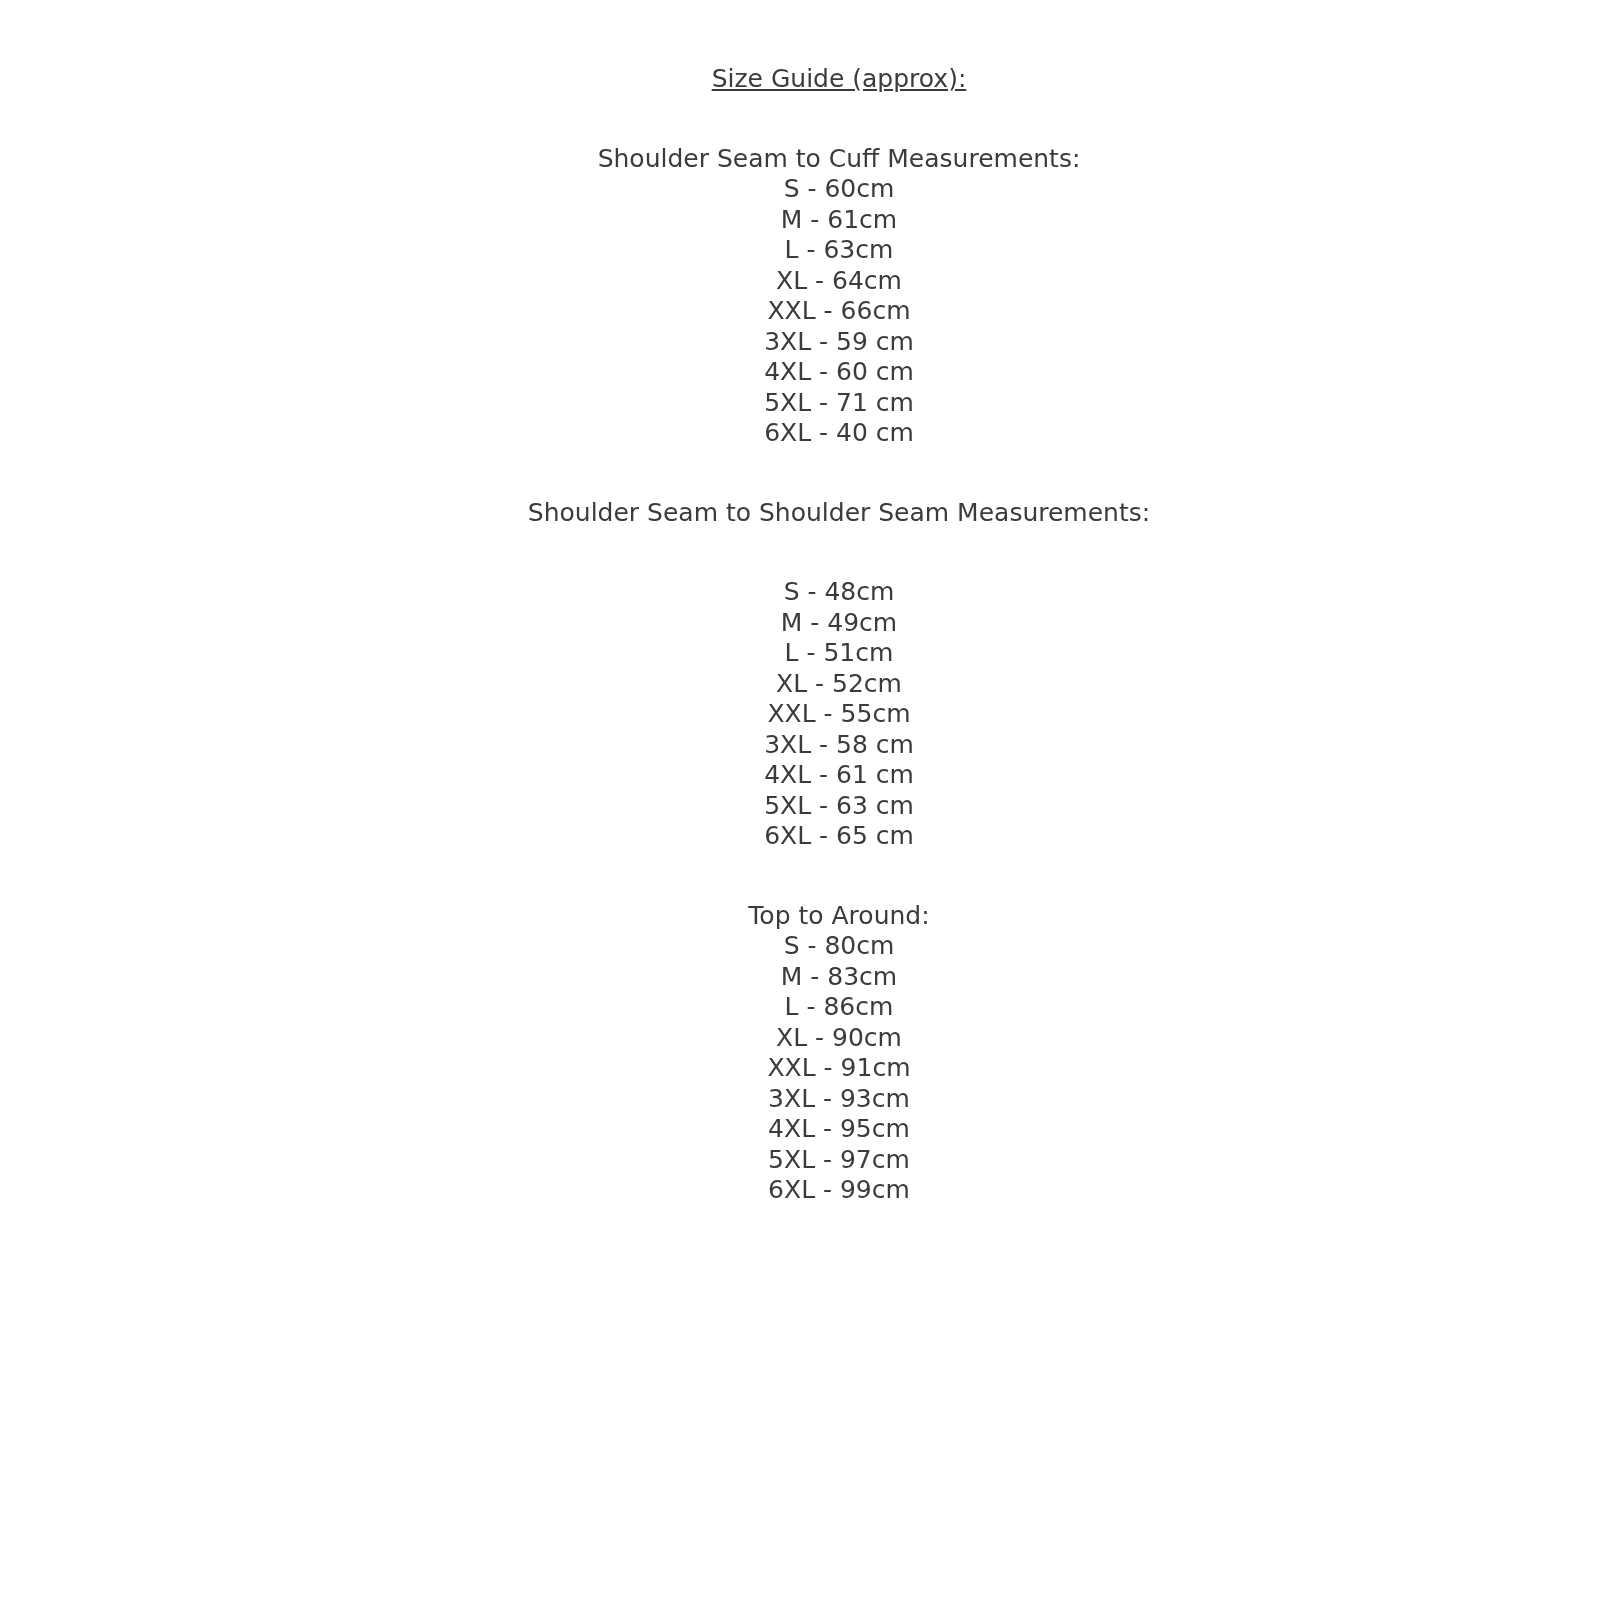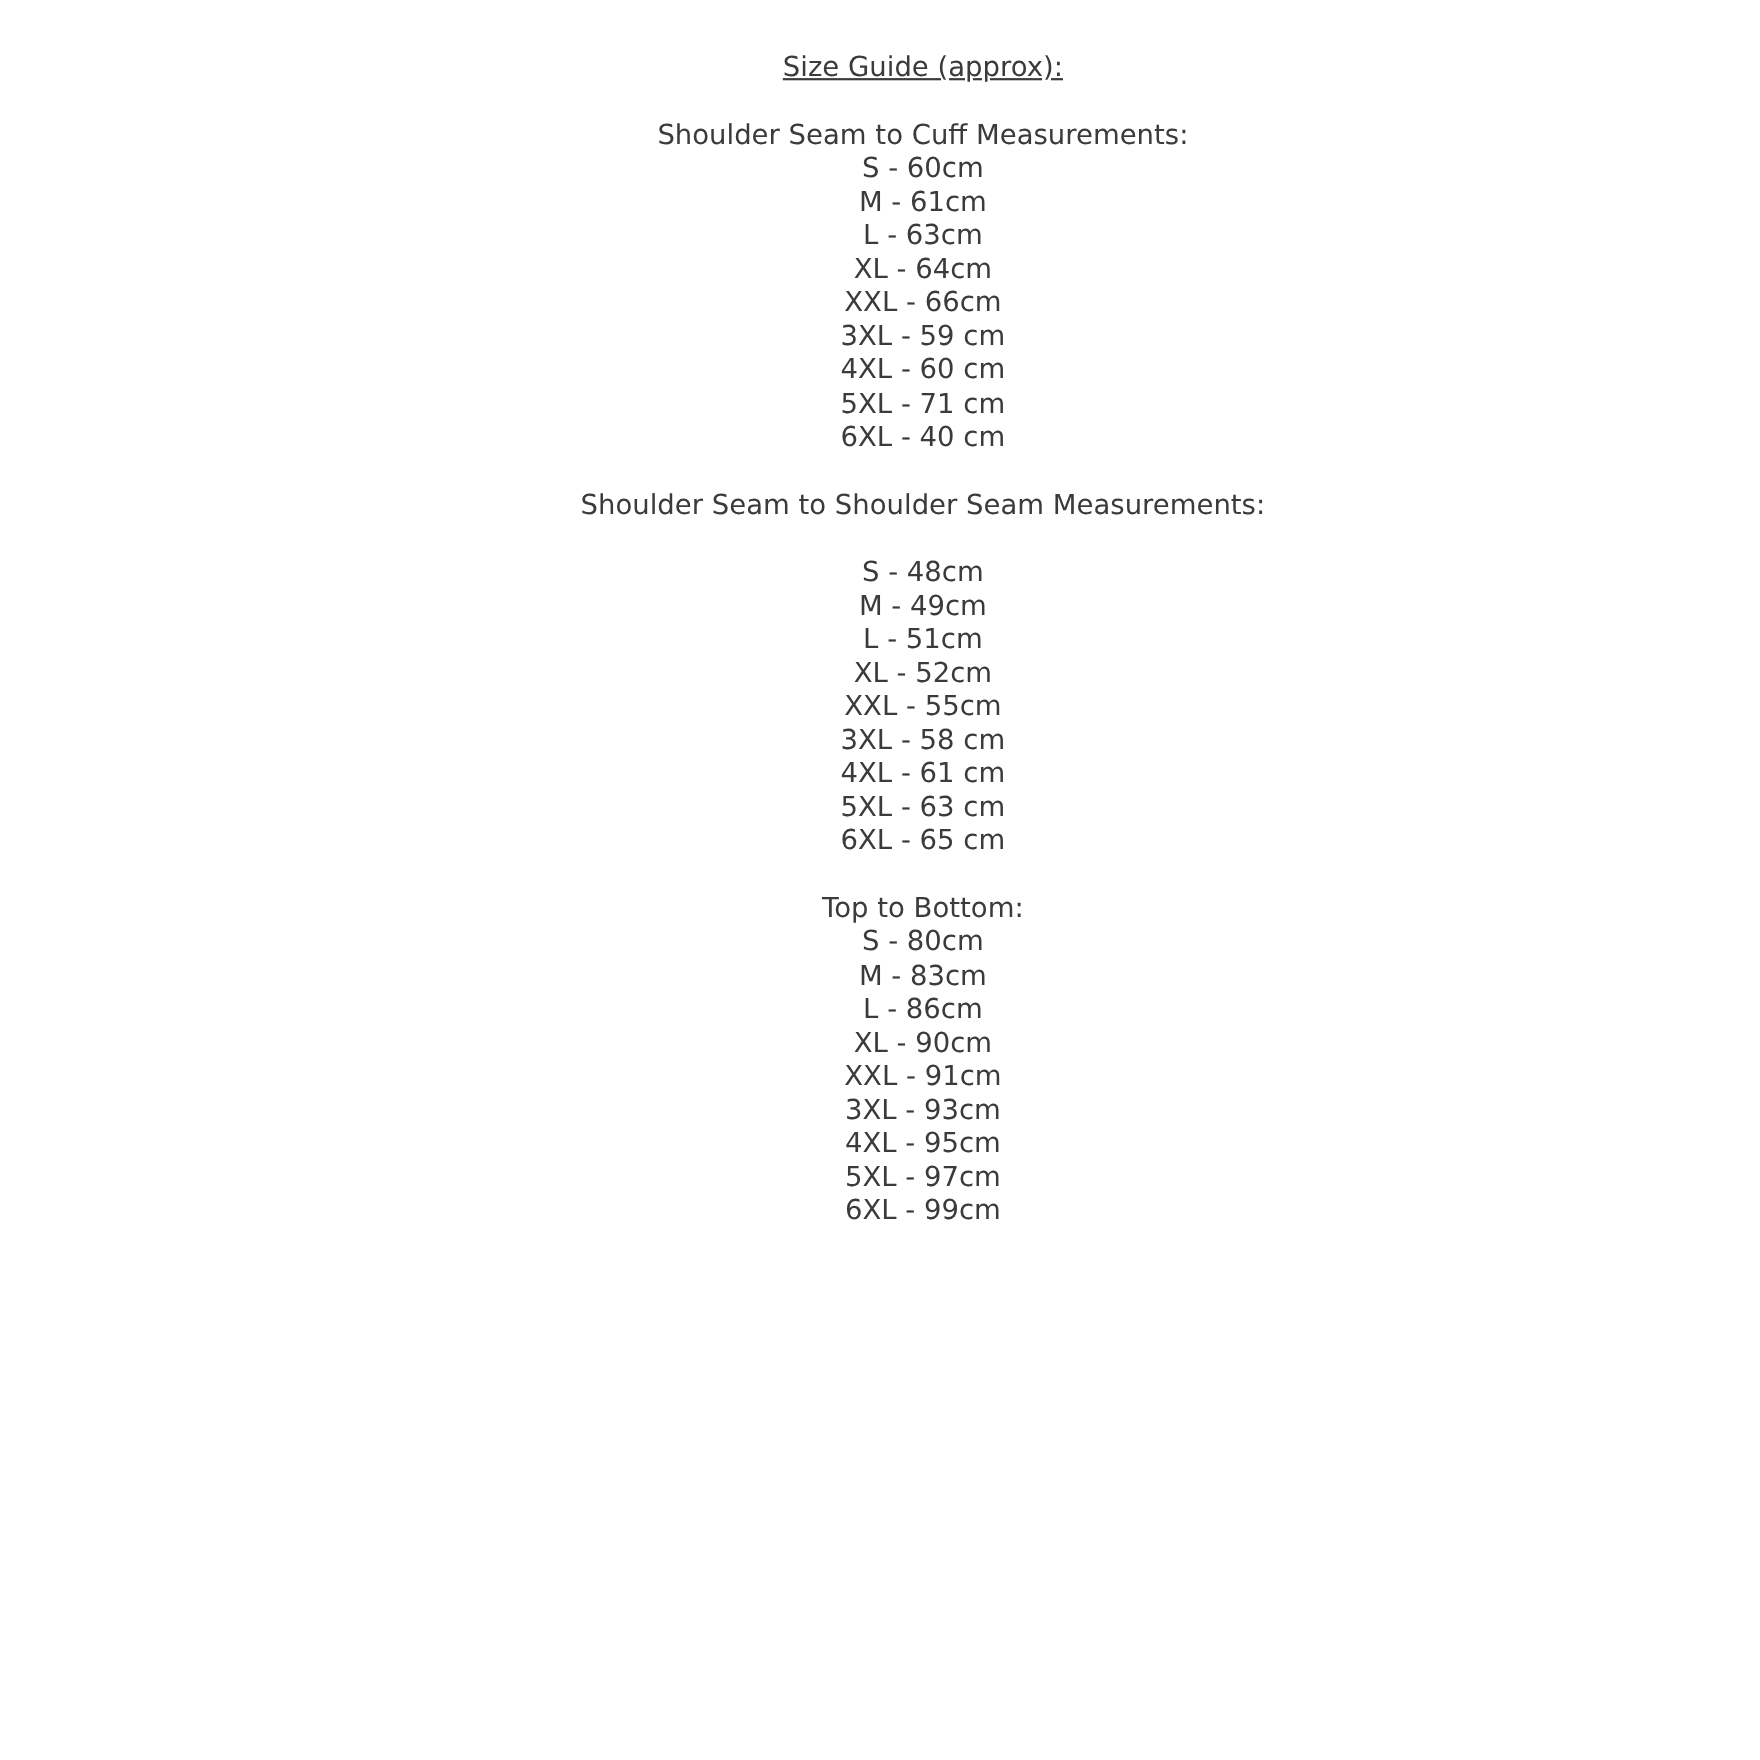--- a/index.html
+++ b/index.html
@@ -16,31 +16,31 @@
     padding-top: 15px;
     padding-left: 78px;
     text-align: center;
     font-family: "DejaVu Sans", "Liberation Sans", sans-serif;
     font-size: 25px;
     line-height: 30.5px;
     color: #3b3b3b;
     overflow: hidden;
   }
   .doc p {
-    margin: 31px 0;
+    margin: 49px 0;
     text-align: center;
   }
   .title-text {
     text-decoration: underline;
   }
 </style>
 </head>
 <body style="background: rgb(255, 255, 255);">
 
 <div class="doc" style="color: rgb(59, 59, 59);">
   <p class="title-line"><span class="title-text">Size Guide (approx):</span></p>
   <div id="sections">
       <p><span>Shoulder Seam to Cuff Measurements:</span><br><span>S - 60cm</span><br><span>M - 61cm</span><br><span>L - 63cm</span><br><span>XL - 64cm</span><br><span>XXL - 66cm</span><br><span>3XL - 59 cm</span><br><span>4XL - 60 cm</span><br><span>5XL - 71 cm</span><br><span>6XL - 40 cm</span></p>
       <p><span>Shoulder Seam to Shoulder Seam Measurements:</span></p>
       <p><span>S - 48cm</span><br><span>M - 49cm</span><br><span>L - 51cm</span><br><span>XL - 52cm</span><br><span>XXL - 55cm</span><br><span>3XL - 58 cm</span><br><span>4XL - 61 cm</span><br><span>5XL - 63 cm</span><br><span>6XL - 65 cm</span></p>
-      <p><span>Top to Bottom:</span><br><span>S - 80cm</span><br><span>M - 83cm</span><br><span>L - 86cm</span><br><span>XL - 90cm</span><br><span>XXL - 91cm</span><br><span>3XL - 93cm</span><br><span>4XL - 95cm</span><br><span>5XL - 97cm</span><br><span>6XL - 99cm</span></p>
+      <p><span>Top to Around:</span><br><span>S - 80cm</span><br><span>M - 83cm</span><br><span>L - 86cm</span><br><span>XL - 90cm</span><br><span>XXL - 91cm</span><br><span>3XL - 93cm</span><br><span>4XL - 95cm</span><br><span>5XL - 97cm</span><br><span>6XL - 99cm</span></p>
     </div>
 </div>
 
 </body></html>

